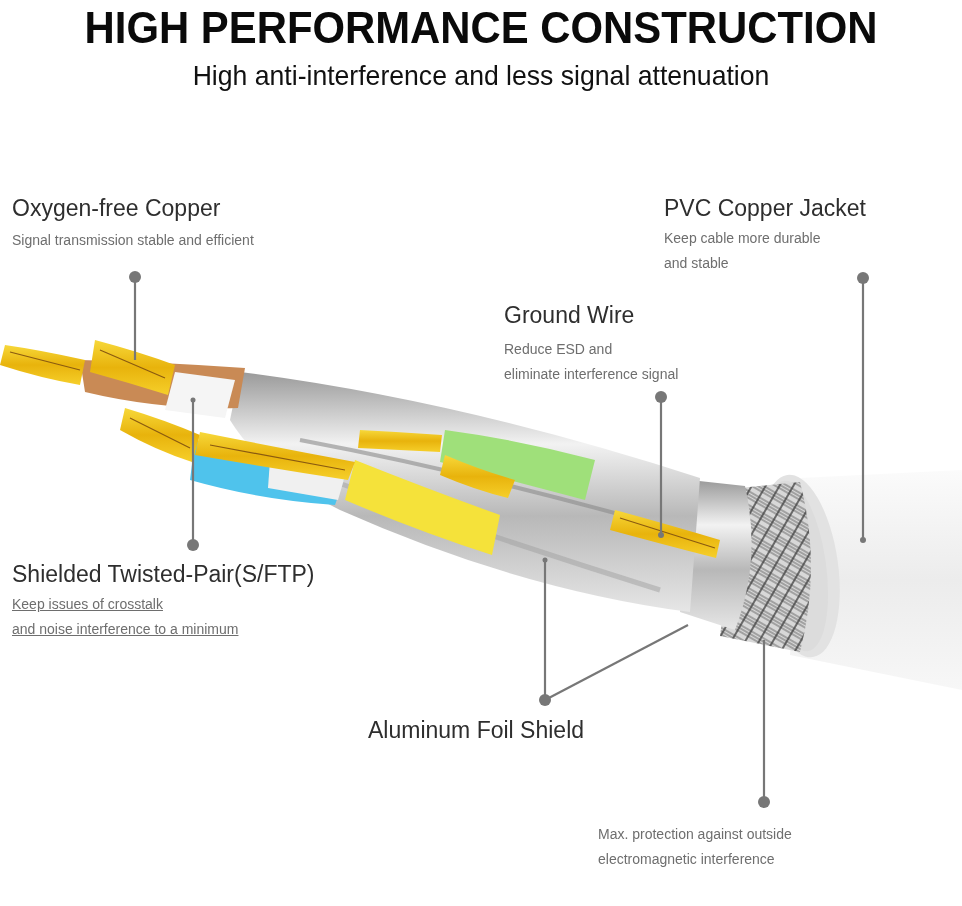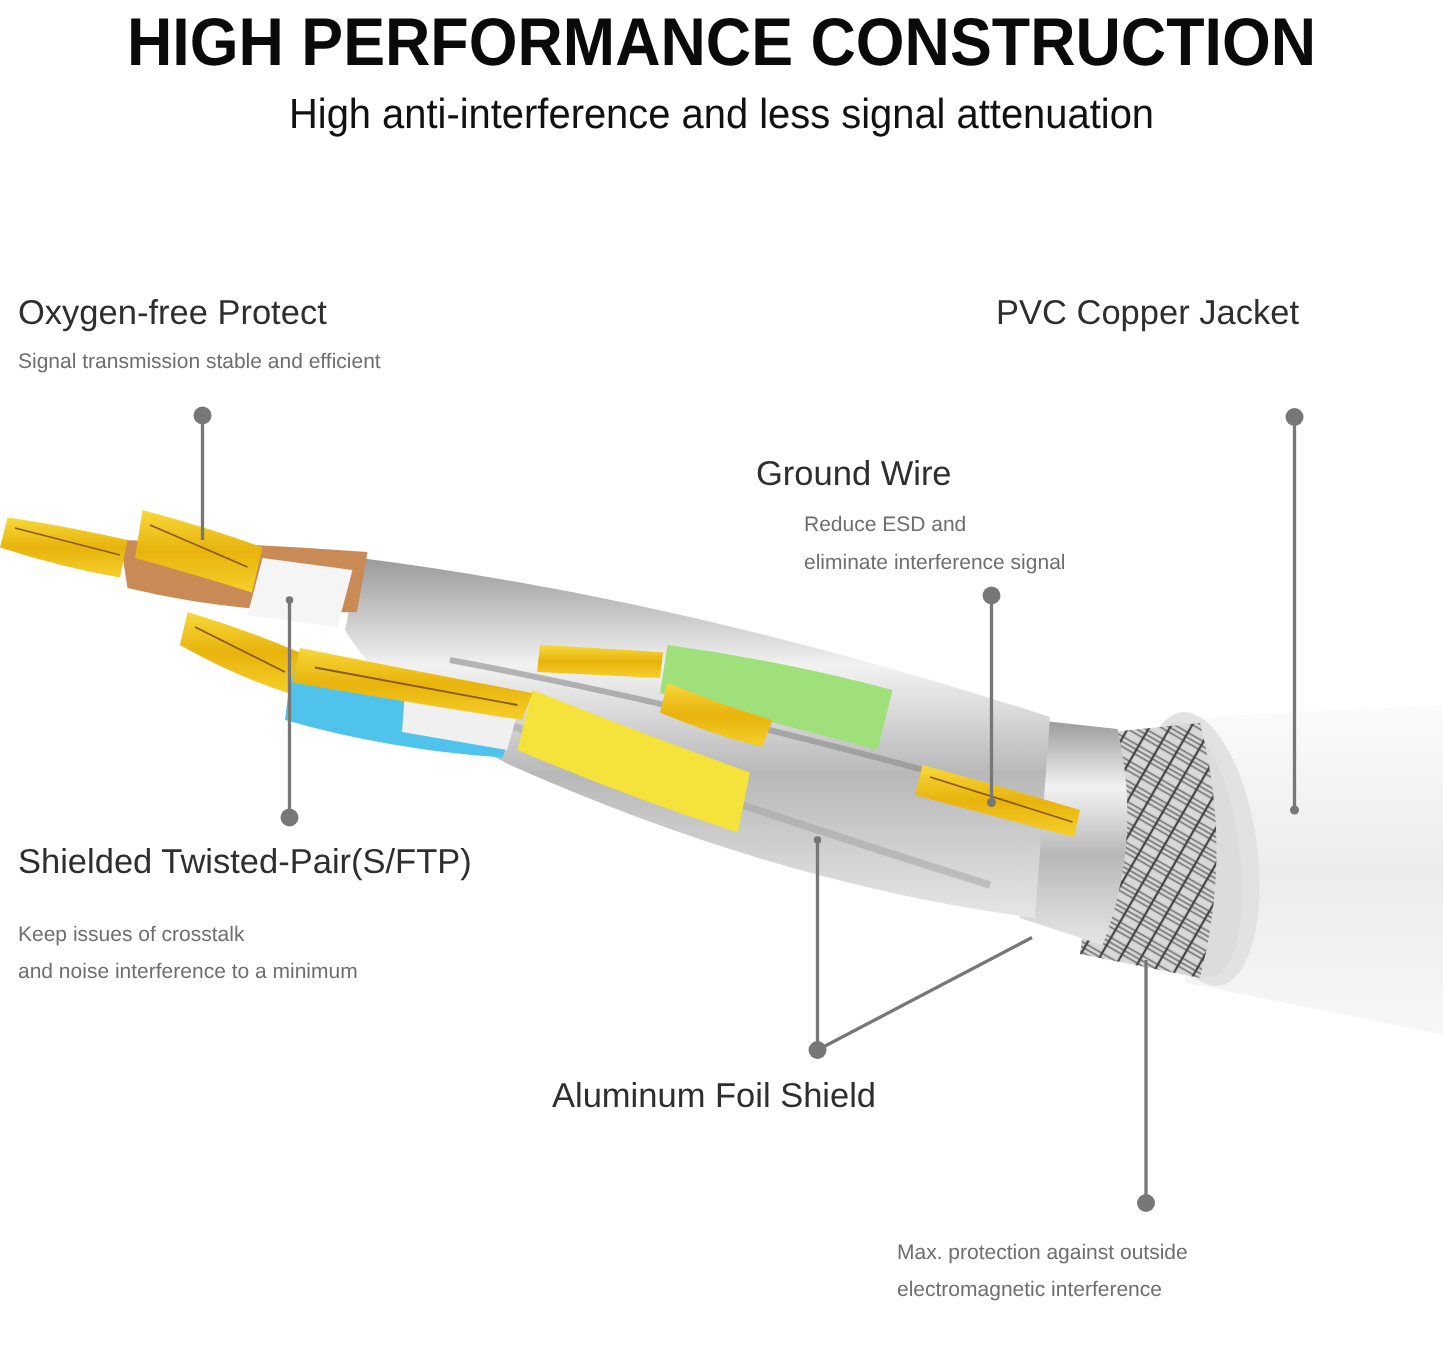--- a/index.html
+++ b/index.html
@@ -109,37 +109,39 @@
       <circle cx="661" cy="535" r="3"></circle>
       <circle cx="863" cy="540" r="3"></circle>
       <circle cx="545" cy="560" r="2.5"></circle>
   </g>
 </svg>
 
 <div class="title">HIGH PERFORMANCE CONSTRUCTION</div>
 <div class="subtitle">High anti-interference and less signal attenuation</div>
 
 <div class="label" style="left:12px; top:194px;">
-  <div class="h">Oxygen-free Protect</div>
+  <div class="h">Oxygen-free Copper</div>
   <div class="d" style="margin-top:6px;">Signal transmission stable and efficient</div>
 </div>
 
 <div class="label" style="left:664px; top:194px;">
   <div class="h">PVC Copper Jacket</div>
+  <div class="d" style="margin-top:4px;">Keep cable more durable
+and stable</div>
 </div>
 
 <div class="label" style="left:504px; top:301px;">
   <div class="h">Ground Wire</div>
-  <div class="d" style="margin-top:8px;margin-left:32px;">Reduce ESD and
+  <div class="d" style="margin-top:8px;">Reduce ESD and
 eliminate interference signal</div>
 </div>
 
 <div class="label" style="left:12px; top:560px;">
   <div class="h">Shielded Twisted-Pair(S/FTP)</div>
-  <div class="d" style="margin-top:22px;">Keep issues of crosstalk
+  <div class="d" style="margin-top:4px;text-decoration:underline;">Keep issues of crosstalk
 and noise interference to a minimum</div>
 </div>
 
 <div class="label" style="left:368px; top:716px;">
   <div class="h">Aluminum Foil Shield</div>
 </div>
 
 <div class="label" style="left:598px; top:818px;">
   <div class="d" style="margin-top:4px;">Max. protection against outside
 electromagnetic interference</div>

